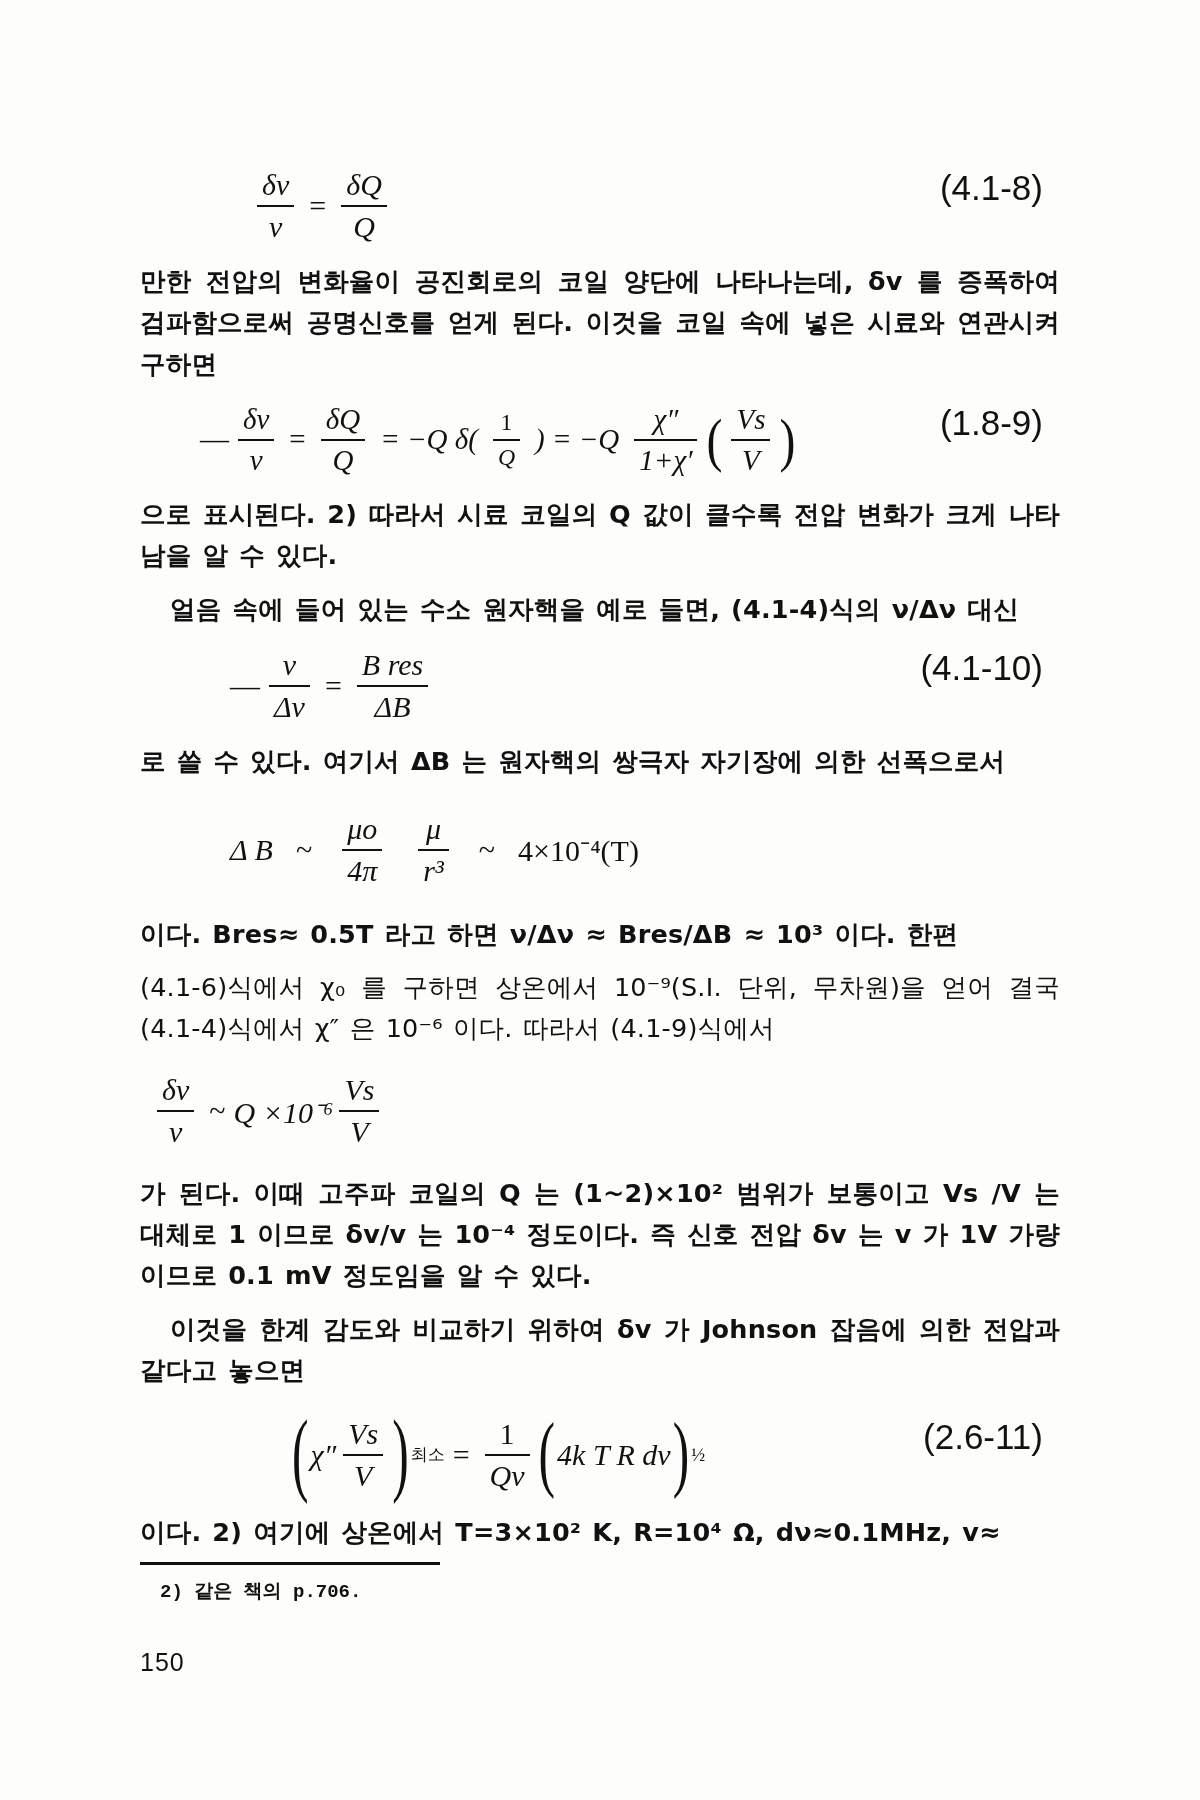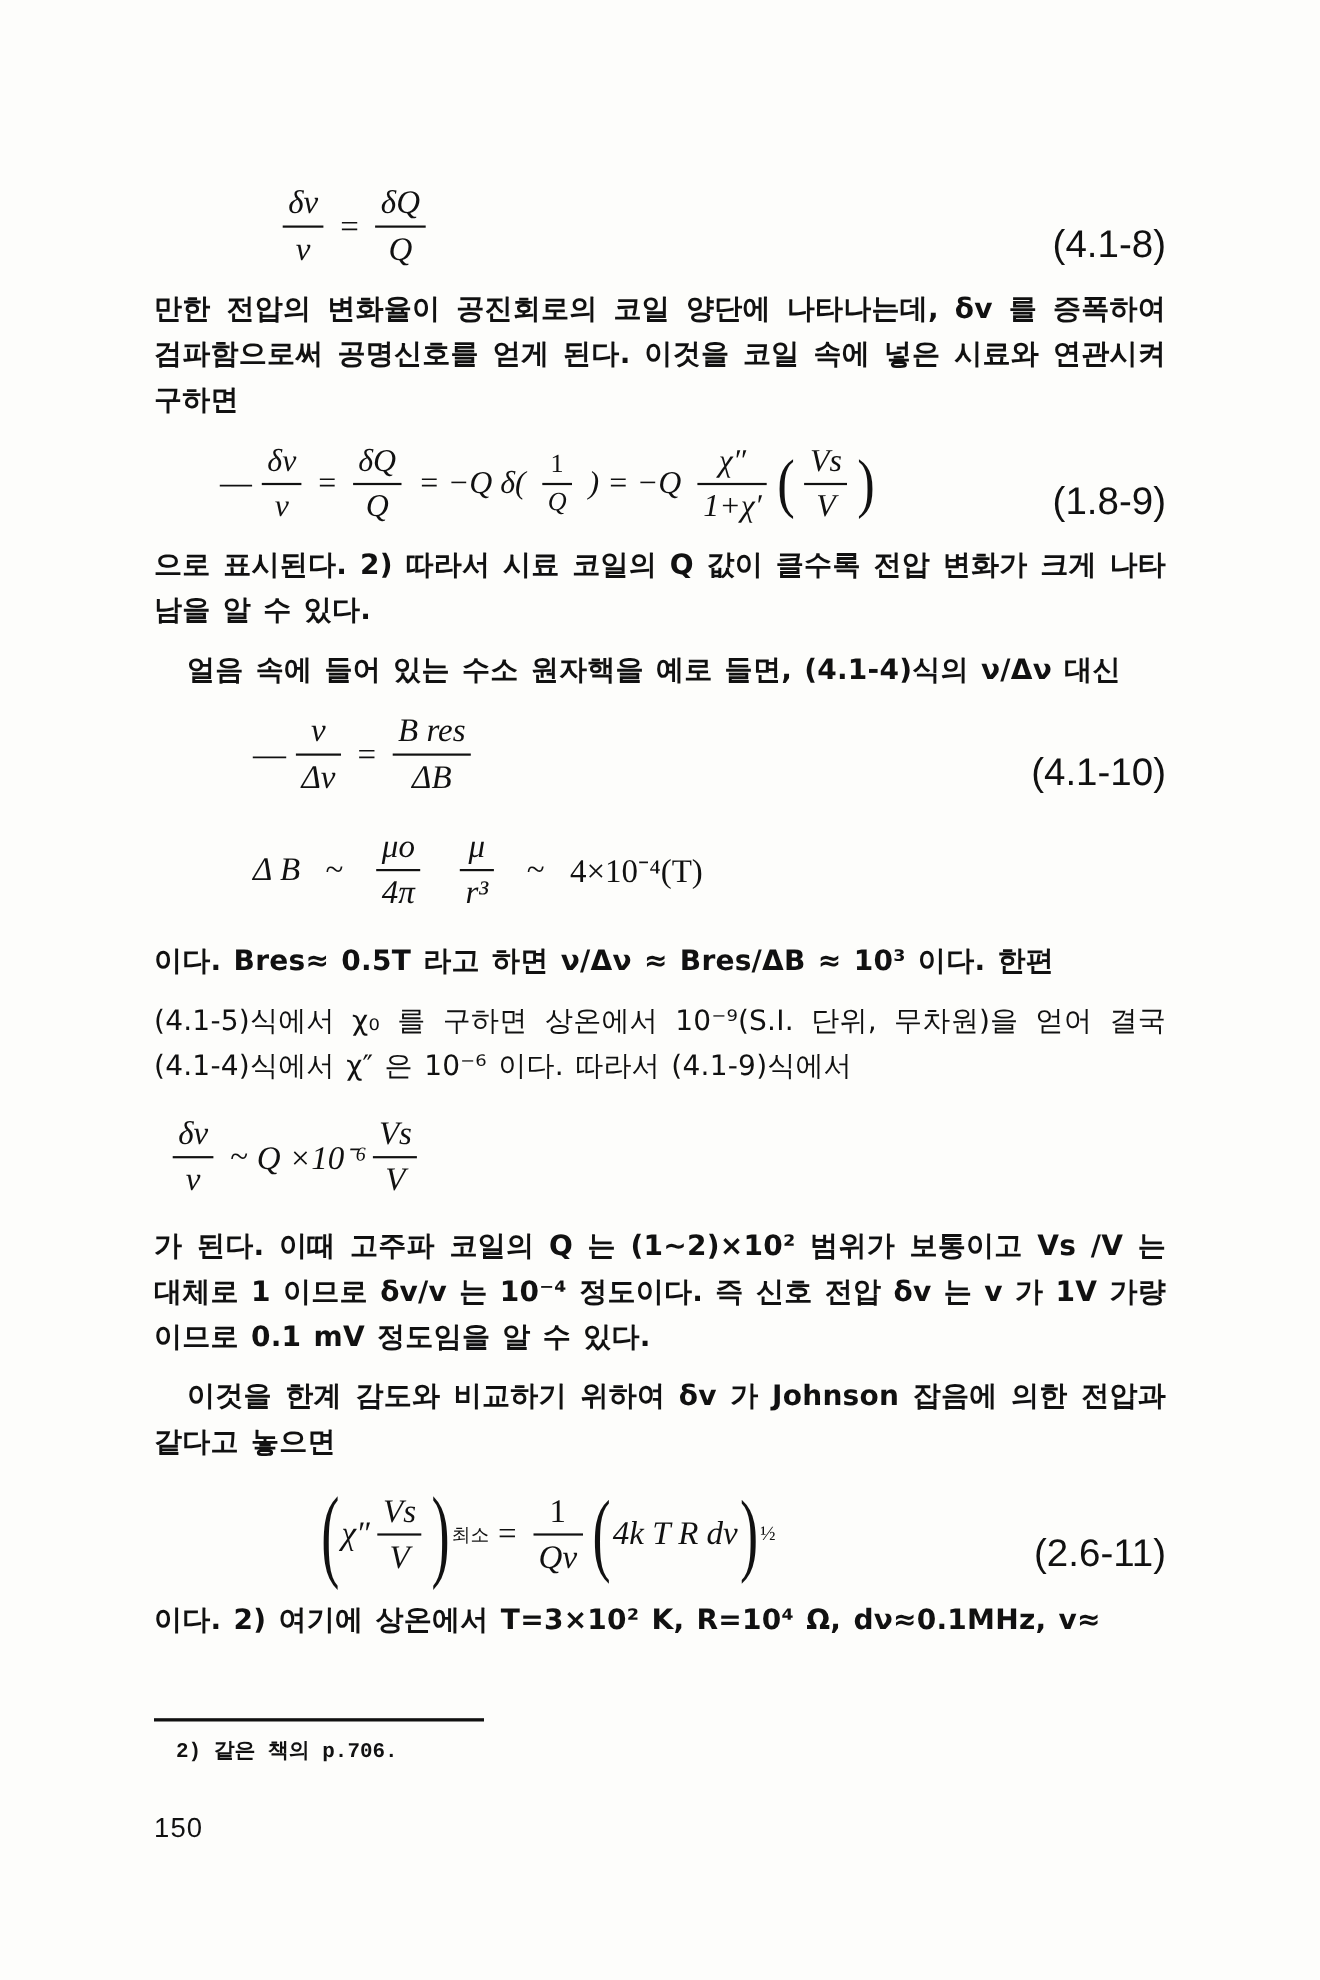--- a/index.html
+++ b/index.html
@@ -22,23 +22,23 @@
   }
   .content {
     position: absolute;
     left: 140px;
     top: 150px;
     width: 920px;
   }
   
   .eq-row {
     display: flex;
-    align-items: flex-end;
+    align-items: flex-start;
     justify-content: flex-start;
-    margin: 18px 0 18px 0;
+    margin: 18px 17px 18px 0;
   }
   .eq-body {
     flex: 0 0 auto;
     display: flex;
     align-items: center;
     font-family: "Liberation Serif", serif;
     font-size: 30px;
   }
   .eq-tag {
     margin-left: auto;
@@ -192,20 +192,21 @@
         <span class="op">=</span>
         <span class="frac">
           <span class="num it">B res</span>
           <span class="bar"></span>
           <span class="den it">ΔB</span>
         </span>
       </div>
       <div class="eq-tag">(4.1-10)</div>
     </div>
 
+    <p class="body">로 쓸 수 있다. 여기서  ΔB 는  원자핵의  쌍극자 자기장에 의한  선폭으로서</p>
 
     <div class="eq-row" style="margin-top:30px;margin-bottom:26px;">
       <div class="eq-body" style="margin-left:90px;gap:15px;">
         <span class="it">Δ B</span>
         <span class="op">~</span>
         <span class="frac">
           <span class="num it">μo</span>
           <span class="bar"></span>
           <span class="den it">4π</span>
         </span>
@@ -213,21 +214,21 @@
           <span class="num it">μ</span>
           <span class="bar"></span>
           <span class="den it">r³</span>
         </span>
         <span class="op">~</span>
         <span>4×10⁻⁴(T)</span>
       </div>
     </div>
 
     <p class="body">이다.  Bres≈ 0.5T 라고   하면   ν/Δν ≈ Bres/ΔB ≈ 10³  이다.   한편</p>
-    <p class="body" style="font-weight:normal;">(4.1-5)식에서  χ₀ 를  구하면  상온에서  10⁻⁹(S.I.  단위,  무차원)을 얻어 결국(4.1-4)식에서  χ″ 은  10⁻⁶ 이다.  따라서  (4.1-9)식에서</p>
+    <p class="body" style="font-weight:normal;">(4.1-6)식에서  χ₀ 를  구하면  상온에서  10⁻⁹(S.I.  단위,  무차원)을 얻어 결국(4.1-4)식에서  χ″ 은  10⁻⁶ 이다.  따라서  (4.1-9)식에서</p>
 
     <div class="eq-row" style="margin-top:24px;margin-bottom:24px;">
       <div class="eq-body" style="margin-left:10px;">
         <span class="frac">
           <span class="num it">δv</span>
           <span class="bar"></span>
           <span class="den it">v</span>
         </span>
         <span class="op">~</span>
         <span class="it">Q ×10⁻⁶</span>

